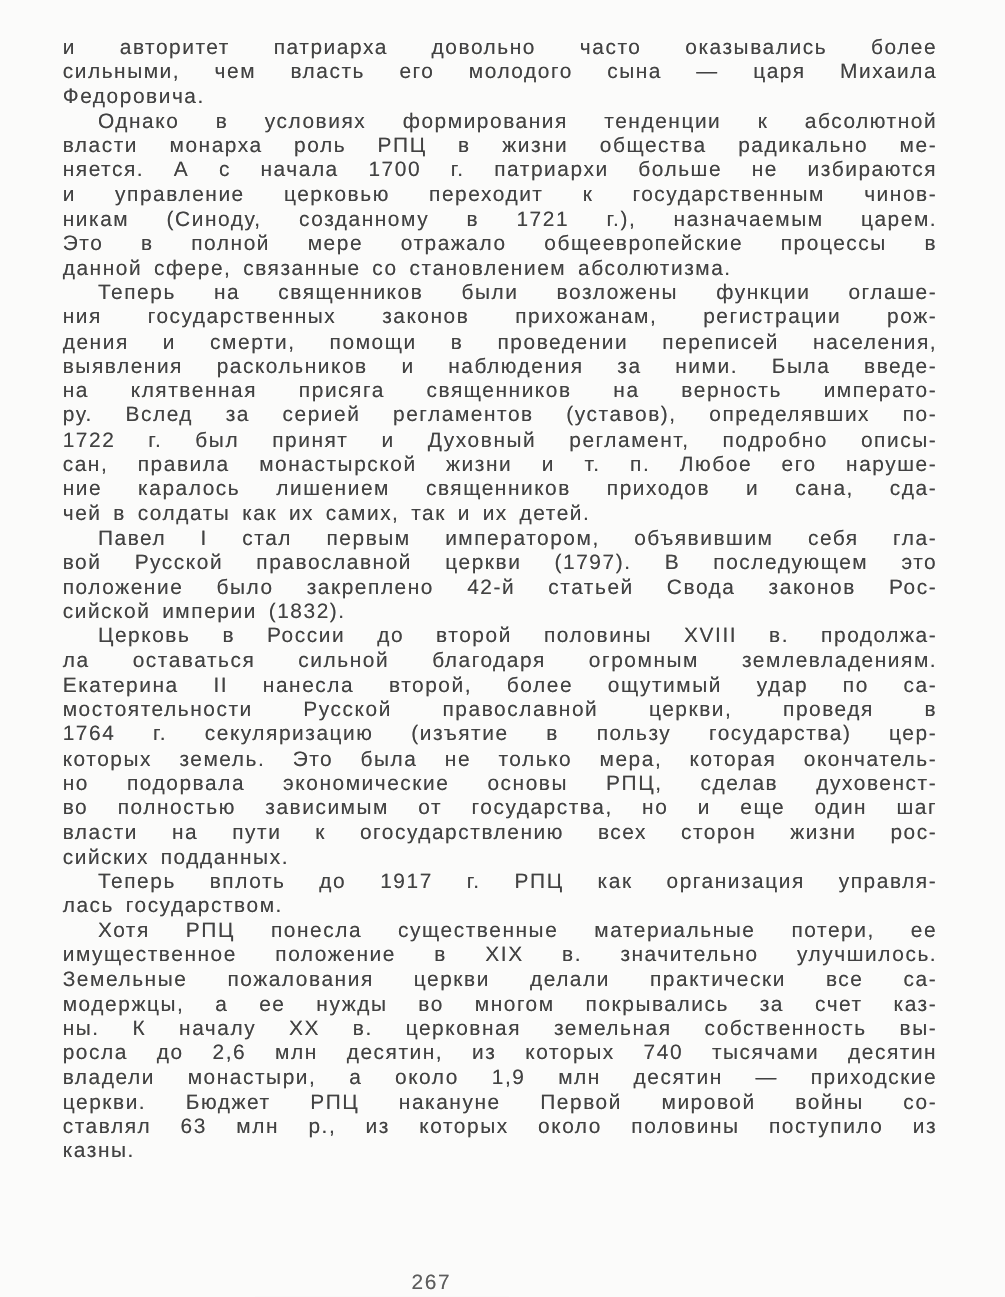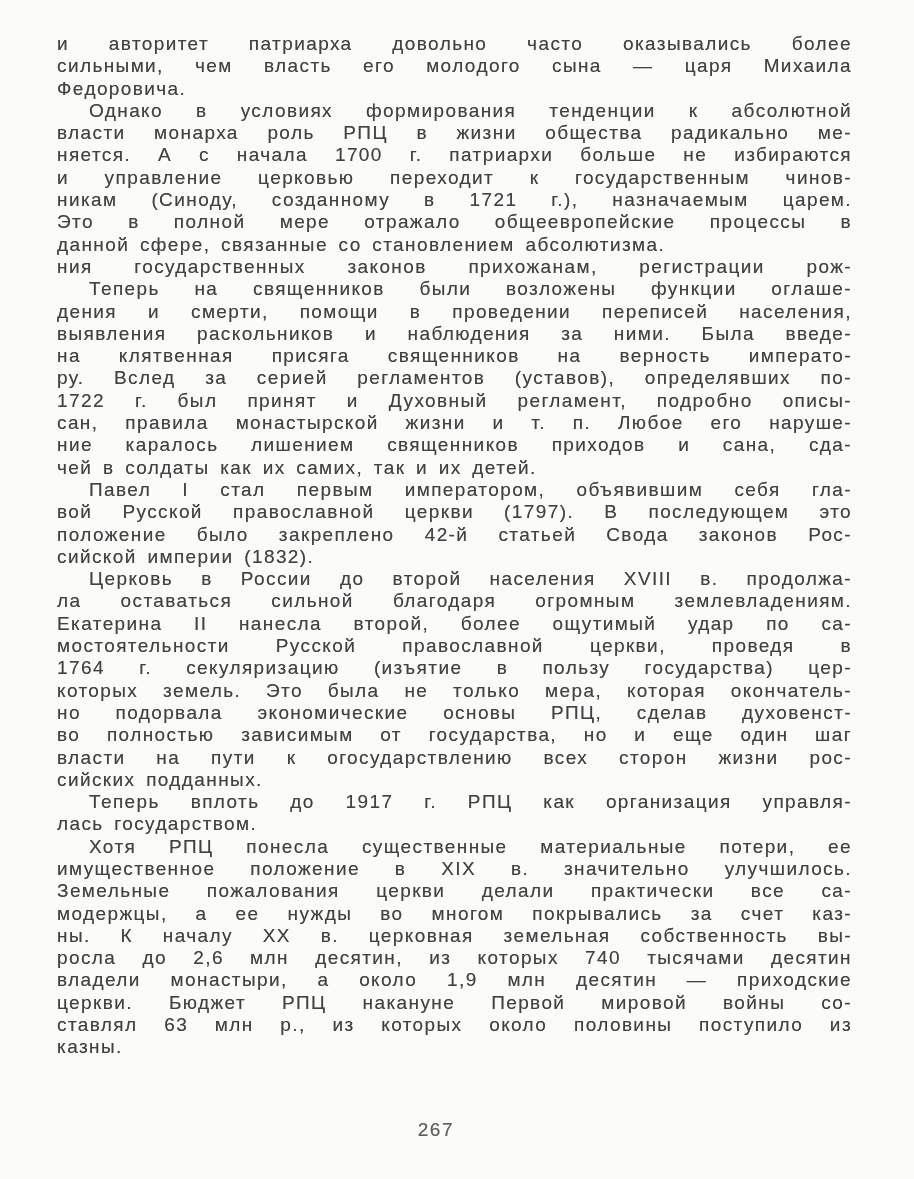--- a/index.html
+++ b/index.html
@@ -36,24 +36,24 @@
   }
   .line.j {
     text-align: justify;
     text-align-last: justify;
   }
   .line.first {
     text-indent: 32px;
   }
   .pagenum {
     position: absolute;
-    top: 1119px;
+    top: 1156px;
     left: 374px;
     width: 80px;
-    text-align: right;
+    text-align: left;
     font-size: 19px;
     letter-spacing: 1.5px;
     color: #5d5d5d;
     text-shadow: 0 0 0.5px rgba(90,90,90,0.5);
   }
 </style>
 </head>
 <body>
 
 <div class="page">
@@ -69,41 +69,41 @@
       <div class="line j first">Однако в условиях формирования тенденции к абсолютной</div>
       <div class="line j">власти монарха роль РПЦ в жизни общества радикально ме-</div>
       <div class="line j">няется. А с начала 1700 г. патриархи больше не избираются</div>
       <div class="line j">и управление церковью переходит к государственным чинов-</div>
       <div class="line j">никам (Синоду, созданному в 1721 г.), назначаемым царем.</div>
       <div class="line j">Это в полной мере отражало общеевропейские процессы в</div>
       <div class="line">данной сфере, связанные со становлением абсолютизма.</div>
     </div>
 
     <div class="para">
+      <div class="line j first">Теперь на священников были возложены функции оглаше-</div>
       <div class="line j">ния государственных законов прихожанам, регистрации рож-</div>
-      <div class="line j first">Теперь на священников были возложены функции оглаше-</div>
       <div class="line j">дения и смерти, помощи в проведении переписей населения,</div>
       <div class="line j">выявления раскольников и наблюдения за ними. Была введе-</div>
       <div class="line j">на клятвенная присяга священников на верность императо-</div>
       <div class="line j">ру. Вслед за серией регламентов (уставов), определявших по-</div>
       <div class="line j">1722 г. был принят и Духовный регламент, подробно описы-</div>
       <div class="line j">сан, правила монастырской жизни и т. п. Любое его наруше-</div>
       <div class="line j">ние каралось лишением священников приходов и сана, сда-</div>
       <div class="line">чей в солдаты как их самих, так и их детей.</div>
     </div>
 
     <div class="para">
       <div class="line j first">Павел I стал первым императором, объявившим себя гла-</div>
       <div class="line j">вой Русской православной церкви (1797). В последующем это</div>
       <div class="line j">положение было закреплено 42-й статьей Свода законов Рос-</div>
       <div class="line">сийской империи (1832).</div>
     </div>
 
     <div class="para">
-      <div class="line j first">Церковь в России до второй населения XVIII в. продолжа-</div>
+      <div class="line j first">Церковь в России до второй половины XVIII в. продолжа-</div>
       <div class="line j">ла оставаться сильной благодаря огромным землевладениям.</div>
       <div class="line j">Екатерина II нанесла второй, более ощутимый удар по са-</div>
       <div class="line j">мостоятельности Русской православной церкви, проведя в</div>
       <div class="line j">1764 г. секуляризацию (изъятие в пользу государства) цер-</div>
       <div class="line j">которых земель. Это была не только мера, которая окончатель-</div>
       <div class="line j">но подорвала экономические основы РПЦ, сделав духовенст-</div>
       <div class="line j">во полностью зависимым от государства, но и еще один шаг</div>
       <div class="line j">власти на пути к огосударствлению всех сторон жизни рос-</div>
       <div class="line">сийских подданных.</div>
     </div>

